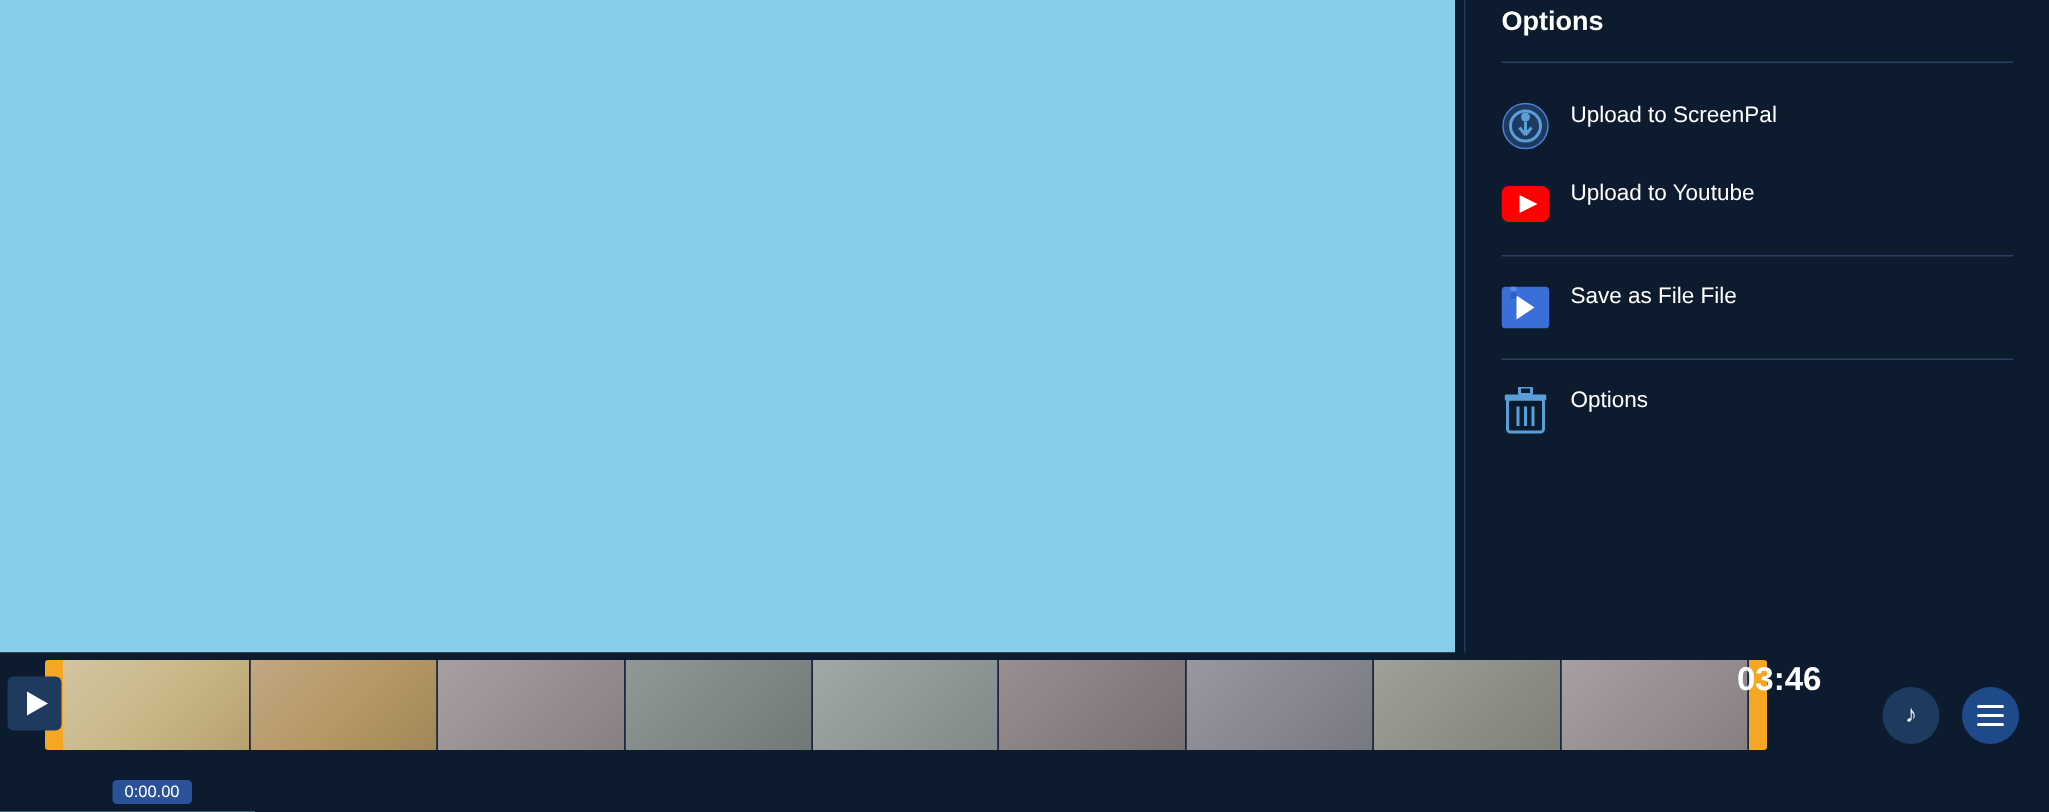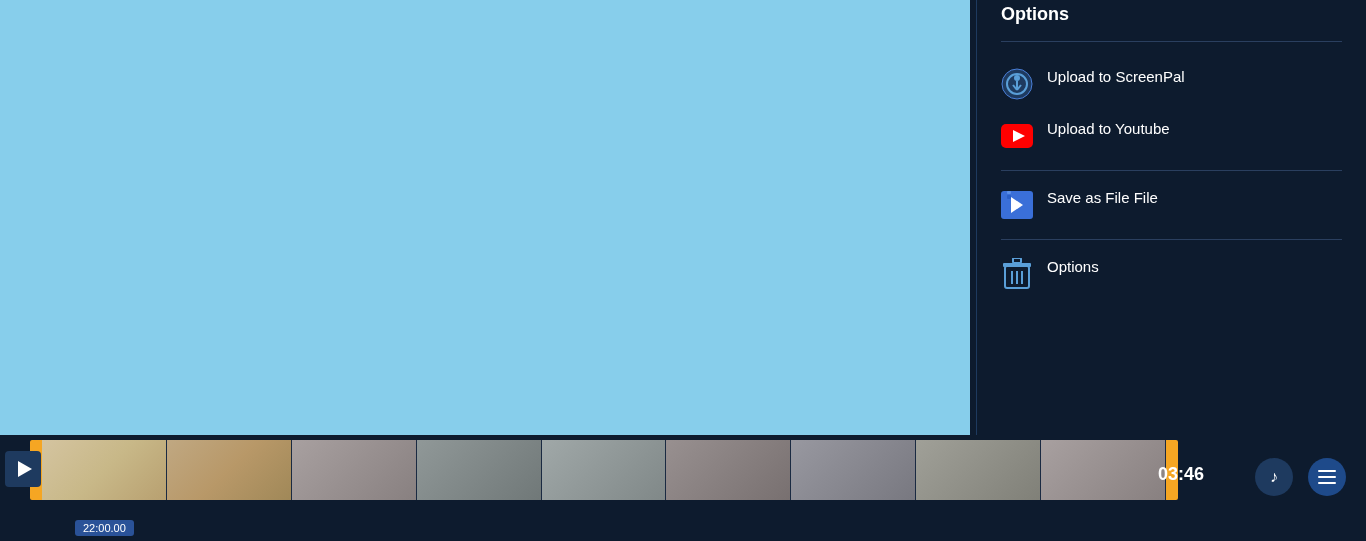--- a/index.html
+++ b/index.html
@@ -125,23 +125,23 @@
       border-style: solid;
       border-width: 8px 0 8px 14px;
       border-color: transparent transparent transparent #ffffff;
       margin-left: 3px;
     }
 
     
     .timestamp {
       position: absolute;
       left: 1158px;
-      top: 464px;
-      color: #ffffff;
-      font-size: 18px;
+      top: 440px;
+      color: #ffffff;
+      font-size: 22px;
       font-weight: 600;
       z-index: 20;
     }
 
     
     .time-badge {
       position: absolute;
       left: 75px;
       top: 520px;
       background: #2a5298;
@@ -361,21 +361,21 @@
 </div>
 
 <div class="timeline-handle-right"></div>
 
 <button class="play-btn">
   <div class="play-icon"></div>
 </button>
 
 <div class="timestamp">03:46</div>
 
-<div class="time-badge">22:00.00</div>
+<div class="time-badge">0:00.00</div>
 
 <button class="music-btn">
   <span class="music-note">♪</span>
 </button>
 
 <button class="menu-btn">
   <div class="hamburger-lines">
     <div class="hamburger-line"></div>
     <div class="hamburger-line"></div>
     <div class="hamburger-line"></div>

